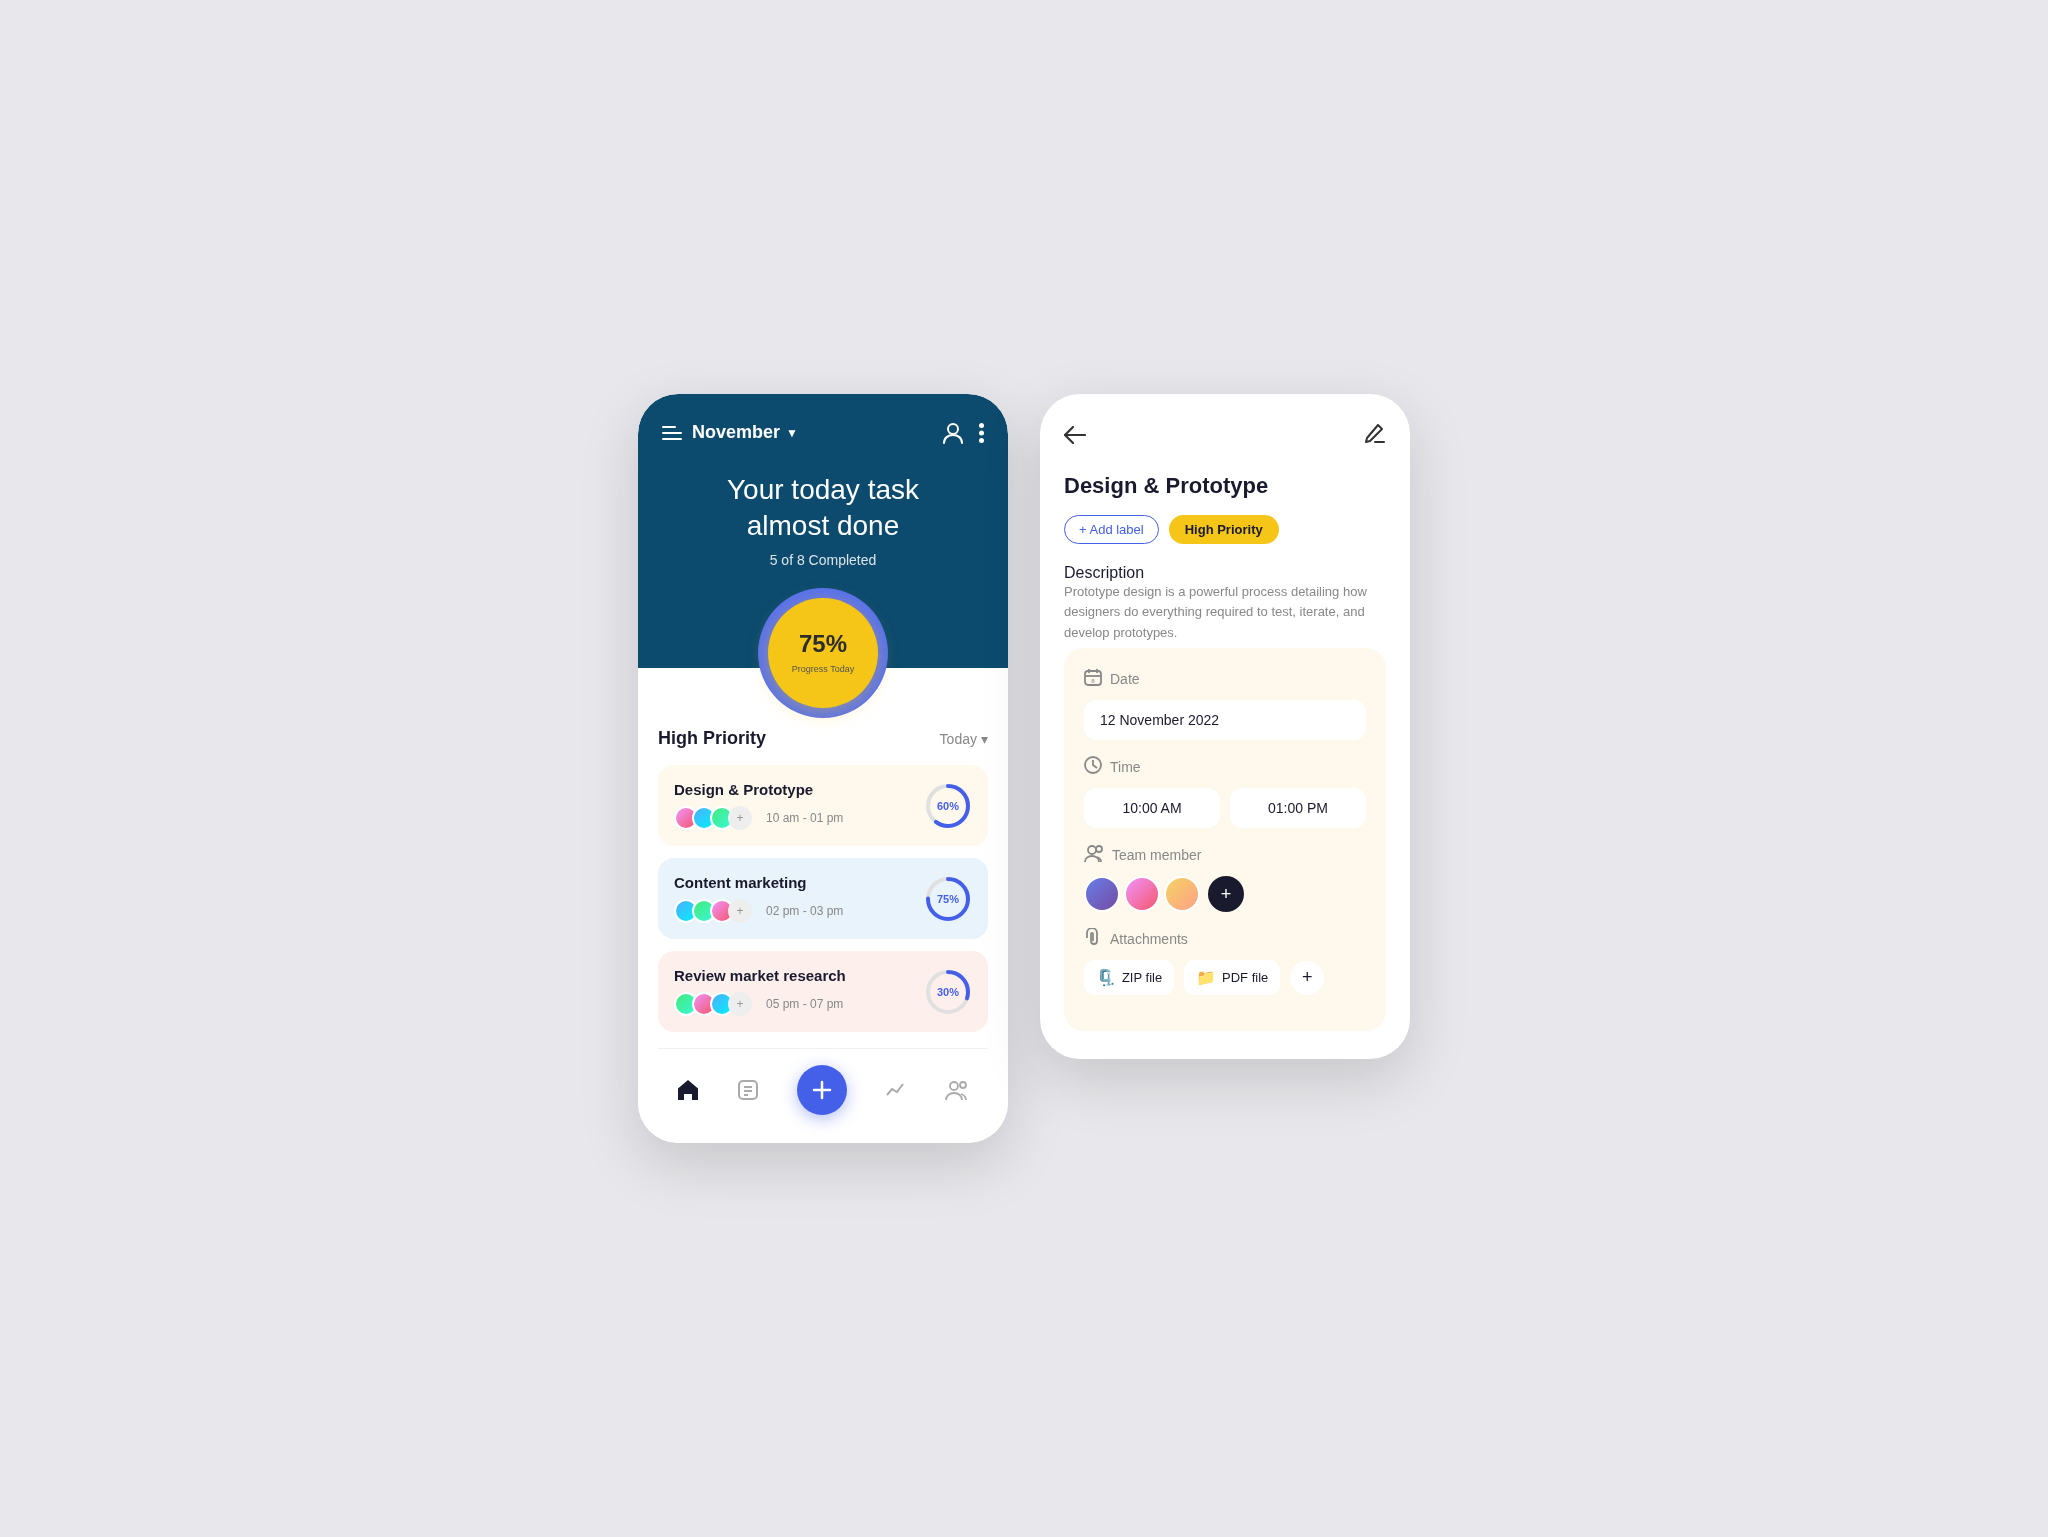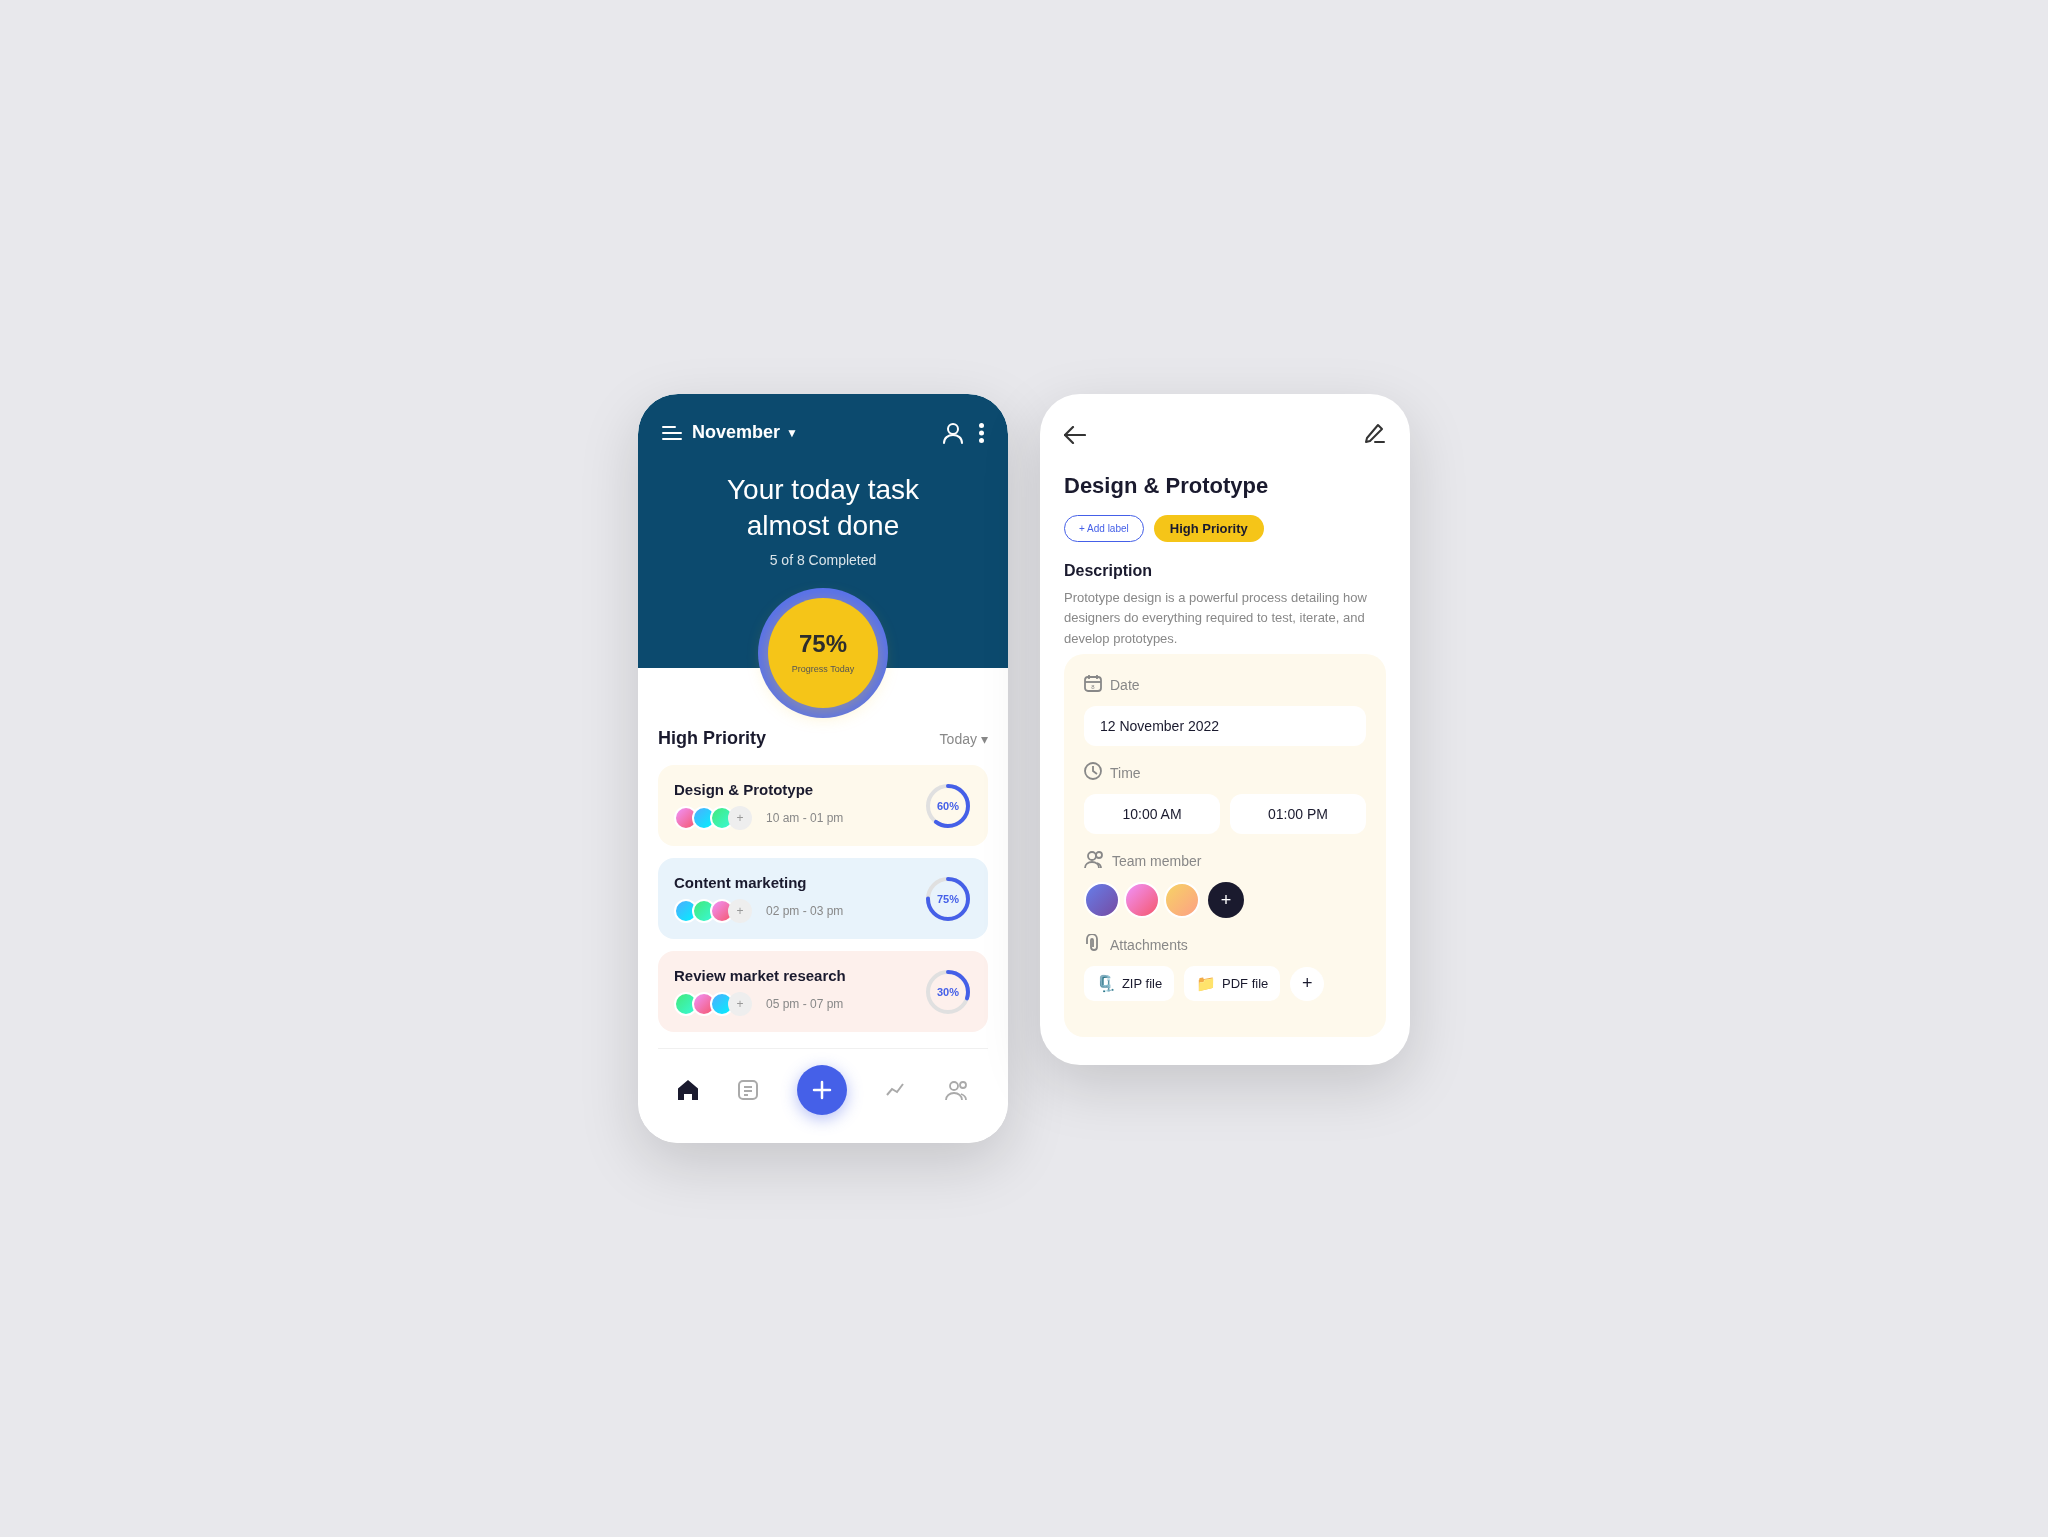--- a/index.html
+++ b/index.html
@@ -321,41 +321,41 @@
     }
     .tags-row {
       display: flex;
       gap: 10px;
       margin-bottom: 20px;
     }
     .tag-add {
       border: 1.5px solid #4560e8;
       border-radius: 20px;
       padding: 6px 14px;
-      font-size: 10px;
+      font-size: 13px;
       color: #4560e8;
       cursor: pointer;
       background: none;
       font-weight: 500;
     }
     .tag-priority {
       border-radius: 20px;
       padding: 6px 16px;
       font-size: 13px;
       font-weight: 700;
       cursor: pointer;
       border: none;
       background: #f5c518;
       color: #1a1a2e;
     }
     .section-label {
       font-size: 16px;
-      font-weight: 700;
-      color: #1a1a2e;
-      margin-bottom: 8px;
+      font-weight: 400;
+      color: #1a1a2e;
+      margin-bottom: 0;
     }
     .description-text {
       font-size: 13px;
       color: #888;
       line-height: 1.6;
       margin-bottom: 4px;
     }
     .detail-card {
       background: #fef9ec;
       border-radius: 20px;

